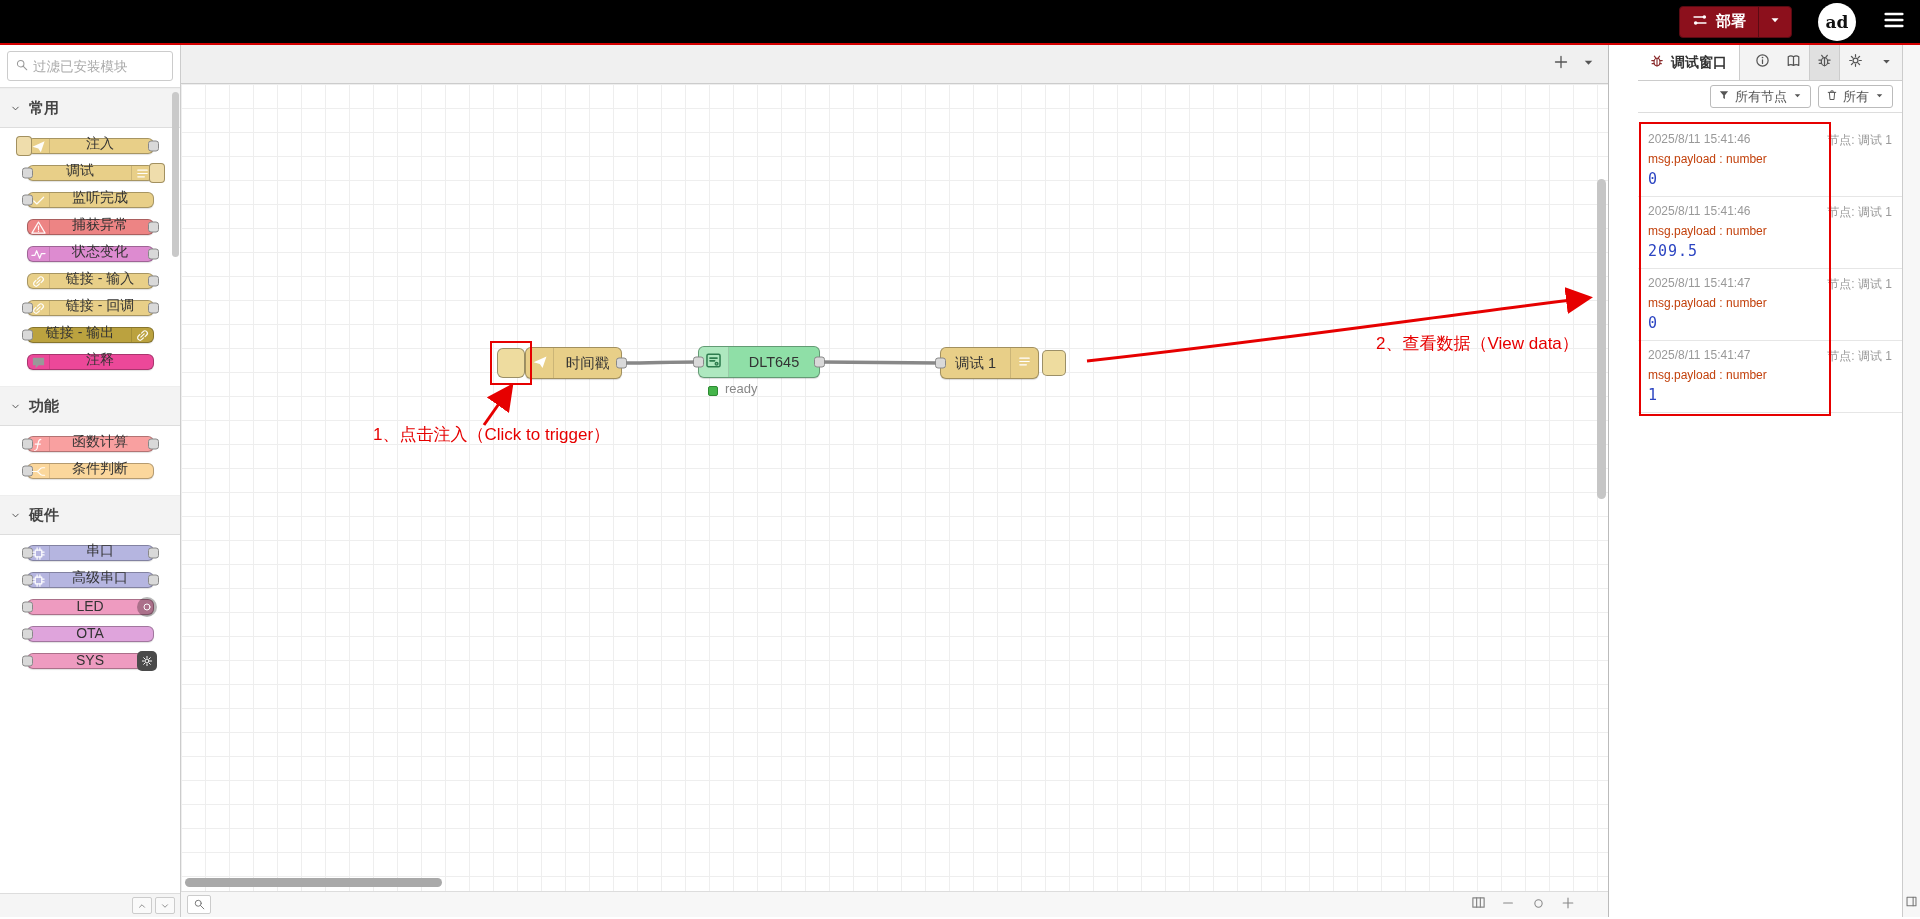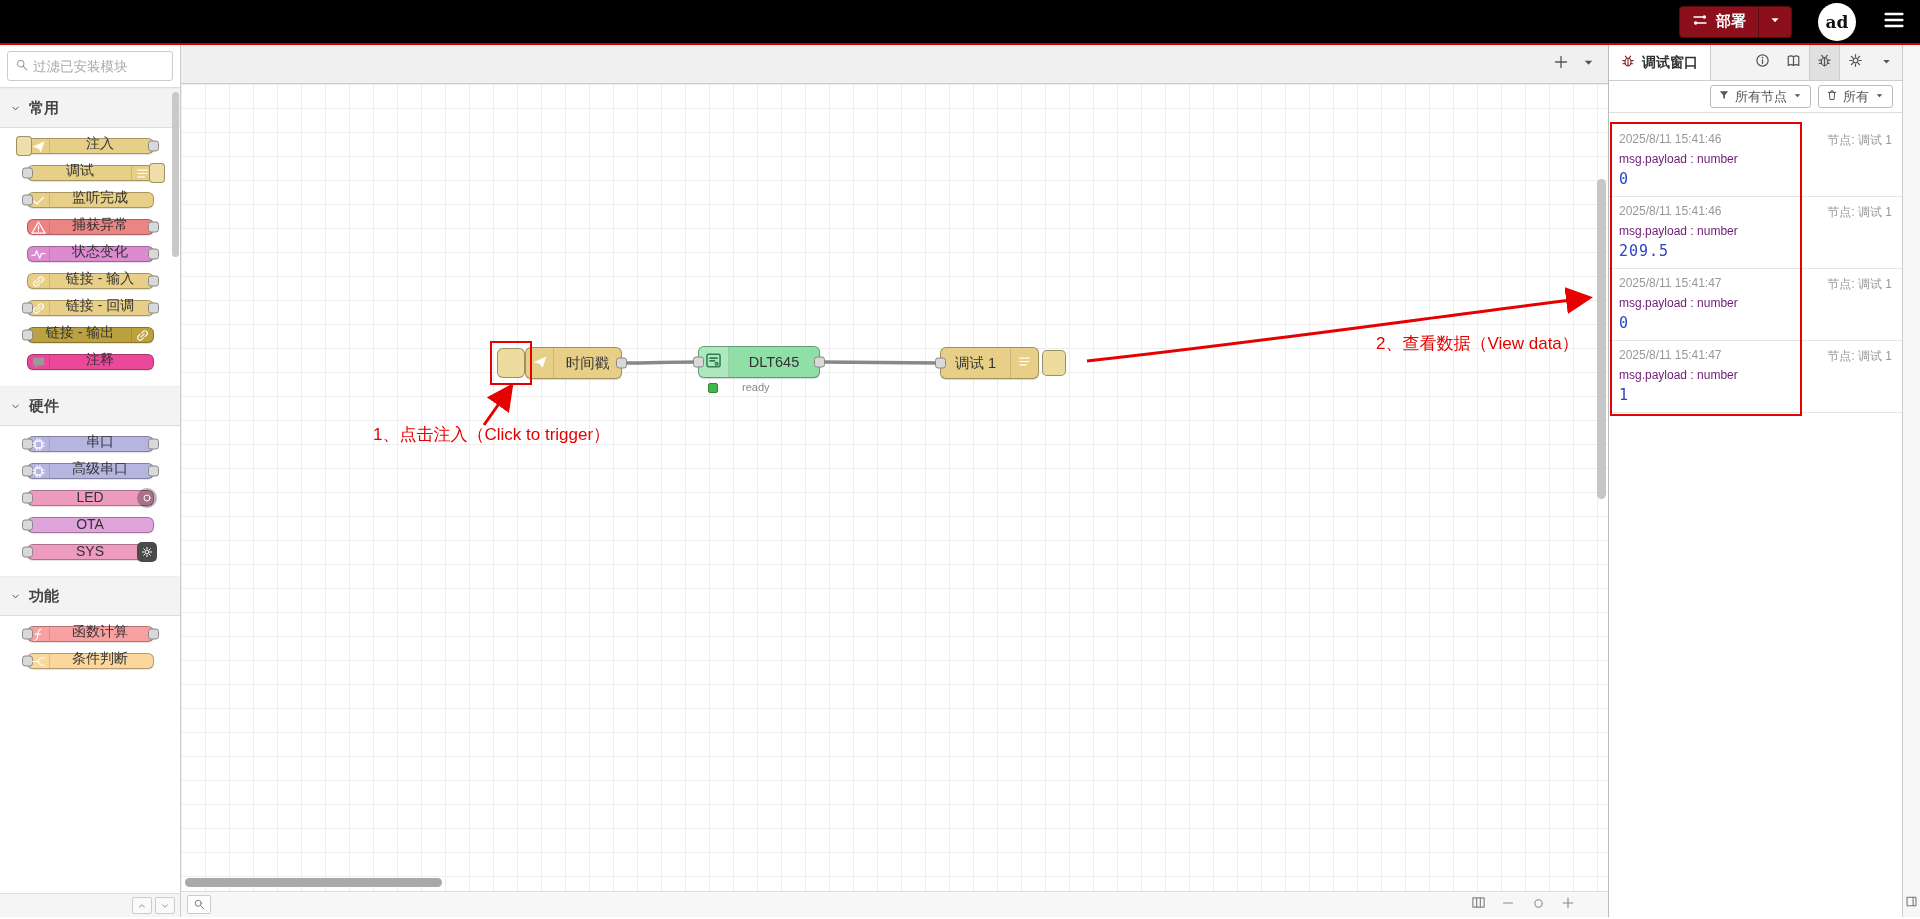--- a/index.html
+++ b/index.html
@@ -61,52 +61,52 @@
   .ficon { width:28px; align-self:stretch; display:flex; align-items:center; justify-content:center; color:#fff; }
   .ficon.l { border-right:1px solid rgba(0,0,0,.12); border-radius:5px 0 0 5px; }
   .ficon.r { border-left:1px solid rgba(0,0,0,.12); border-radius:0 5px 5px 0; }
   .flabel { flex:1; text-align:center; padding:0 6px; white-space:nowrap; }
   .node-inject { left:344px; top:263px; width:97px; background:#e8cf88; }
   .node-dlt { left:517px; top:262px; width:122px; background:#8fdfa7; }
   .node-dlt .ficon { width:30px; background:rgba(255,255,255,.28); color:#2e7d4f; }
   .node-dbg { left:759px; top:263px; width:99px; background:#e8cf88; }
   .inject-btn { position:absolute; left:316px; top:264px; width:28px; height:30px; background:#eedc9f; border:1px solid rgba(0,0,0,.35); border-radius:6px; cursor:pointer; }
   .dbg-btn { position:absolute; left:861px; top:266px; width:24px; height:26px; background:#eedc9f; border:1px solid rgba(0,0,0,.35); border-radius:5px; cursor:pointer; }
-  .status-line { position:absolute; left:527px; top:297px; display:flex; align-items:flex-end; gap:24px; font-size:11px; color:#888; }
+  .status-line { position:absolute; left:527px; top:297px; display:flex; align-items:flex-end; gap:7px; font-size:13px; color:#888; }
   .status-dot { width:10px; height:10px; background:#44b54a; border:1px solid #2e8a33; border-radius:2px; }
 
   .ann-box { position:absolute; left:309px; top:257px; width:42px; height:44px; border:2px solid var(--ann); }
   .ann-text { position:absolute; color:var(--ann); font-size:17px; font-weight:500; white-space:nowrap; }
   .ann-text.t1 { left:192px; top:339px; }
   .ann-text.t2 { left:1195px; top:248px; }
 
   .hscroll { position:absolute; left:0; right:16px; bottom:3px; height:10px; }
   .hscroll .thumb { position:absolute; left:4px; top:0; width:257px; height:9px; background:#a9a9a9; border-radius:5px; }
   .vscroll { position:absolute; right:2px; top:0; bottom:16px; width:10px; }
   .vscroll .thumb { position:absolute; top:95px; right:0; width:9px; height:320px; background:#c6c6c6; border-radius:5px; }
 
   .wfoot { height:26px; background:#f7f7f7; border-top:1px solid #ddd; display:flex; align-items:center; padding:0 6px; }
   .wfoot-btn { width:24px; height:19px; display:flex; align-items:center; justify-content:center; color:#777; border:1px solid #ccc; background:#fff; border-radius:2px; cursor:pointer; }
   .wfoot-right { margin-left:auto; display:flex; align-items:center; gap:6px; margin-right:22px; }
   .wfoot-right .wfoot-btn { border:none; background:transparent; color:#888; }
 
   
-  .sidebar { width:294px; border-left:1px solid #bbb; display:flex; flex-direction:column; background:#fff; }
+  .sidebar { width:294px; border-left:1px solid #bbb; display:flex; flex-direction:column; background:#fff;padding-left:29px; }
   .stabs { height:36px; display:flex; align-items:stretch; background:#f3f3f3; border-bottom:1px solid #ccc; }
   .stab-active { display:flex; align-items:center; gap:7px; padding:0 12px; background:#fff; border-right:1px solid #ccc; font-size:14px; font-weight:600; color:#333; cursor:pointer; }
   .stab-active .bugcol { color:#8a2b2b; display:flex; }
   .stabs .spacer { flex:1; }
   .sicon { width:31px; display:flex; align-items:center; justify-content:center; color:#555; cursor:pointer; }
   .sicon.active { background:#e0e0e0; border-left:1px solid #ccc; border-right:1px solid #ccc; }
   .sfilter { height:32px; display:flex; align-items:center; justify-content:flex-end; gap:7px; padding:0 9px; border-bottom:1px solid #ddd; background:#fff; }
   .sf-btn { display:flex; align-items:center; gap:5px; border:1px solid #bbb; border-radius:3px; background:#fff; height:23px; padding:0 7px; font-size:13px; color:#555; cursor:pointer; }
   .smsgs { flex:1; position:relative; overflow:hidden; padding-top:12px; }
   .dmsg { height:72px; padding:7px 10px; border-bottom:1px solid #e6e6e6; cursor:pointer; }
   .dm-top { display:flex; justify-content:space-between; color:#999; font-size:12px; }
-  .dm-meta { color:#701a75; font-size:12px; margin-top:3px; }
+  .dm-meta { color:#c2410c; font-size:12px; margin-top:3px; }
   .dm-value { font-family:"DejaVu Sans Mono",monospace; color:var(--numcol); font-size:15px; margin-top:4px; letter-spacing:1px; }
   .s-annbox { position:absolute; left:1px; top:9px; width:192px; height:294px; border:2px solid var(--ann); pointer-events:none; }
 
   
   .edge { width:18px; border-left:1px solid #ccc; background:#f7f7f7; position:relative; }
   .edge-btn { position:absolute; bottom:5px; left:2px; color:#777; cursor:pointer; }
 </style>
 </head>
 <body>
 
@@ -243,96 +243,96 @@
               </div>
               <span class="plabel" style="padding-left: 20px;">注释</span>
             </div>
           </div>
         </div>
         <div>
           <div class="pcat-h">
             <svg width="11" height="11" viewBox="0 0 16 16" fill="none" stroke="currentColor" stroke-width="1.3" stroke-linecap="round" stroke-linejoin="round">
               <path d="M4 6l4 4 4-4"></path>
             </svg>
-            <span>硬件</span>
+            <span>功能</span>
           </div>
           <div class="pcat-b">
-            <div class="pnode" style="background: rgb(181, 181, 224);">
-              <div class="port left"></div>
-              <div class="port right"></div>
-              <div class="picon left">
-                <svg width="15" height="15" viewBox="0 0 16 16" fill="none" stroke="currentColor" stroke-width="1.3" stroke-linecap="round" stroke-linejoin="round">
-                  <rect x="4.5" y="4.5" width="7" height="7"></rect>
-                  <path d="M6.5 4.5V2M9.5 4.5V2M6.5 14v-2.5M9.5 14v-2.5M4.5 6.5H2M4.5 9.5H2M14 6.5h-2.5M14 9.5h-2.5"></path>
-                </svg>
-              </div>
-              <span class="plabel" style="padding-left: 20px;">串口</span>
-            </div>
-            <div class="pnode" style="background: rgb(181, 181, 224);">
-              <div class="port left"></div>
-              <div class="port right"></div>
-              <div class="picon left">
-                <svg width="15" height="15" viewBox="0 0 16 16" fill="none" stroke="currentColor" stroke-width="1.3" stroke-linecap="round" stroke-linejoin="round">
-                  <rect x="4.5" y="4.5" width="7" height="7"></rect>
-                  <path d="M6.5 4.5V2M9.5 4.5V2M6.5 14v-2.5M9.5 14v-2.5M4.5 6.5H2M4.5 9.5H2M14 6.5h-2.5M14 9.5h-2.5"></path>
-                </svg>
-              </div>
-              <span class="plabel" style="padding-left: 20px;">高级串口</span>
-            </div>
-            <div class="pnode" style="background: rgb(238, 155, 192);">
-              <div class="port left"></div>
-              <div class="pbadge">
-                <svg width="12" height="12" viewBox="0 0 16 16" fill="none" stroke="currentColor" stroke-width="1.3" stroke-linecap="round" stroke-linejoin="round">
-                  <circle cx="8" cy="8" r="4"></circle>
-                </svg>
-              </div>
-              <span class="plabel">LED</span>
-            </div>
-            <div class="pnode" style="background: rgb(223, 164, 220);">
-              <div class="port left"></div>
-              <span class="plabel">OTA</span>
-            </div>
-            <div class="pnode" style="background: rgb(238, 155, 192);">
-              <div class="port left"></div>
-              <div class="pbadge sq">
-                <svg width="12" height="12" viewBox="0 0 16 16" fill="none" stroke="currentColor" stroke-width="1.3" stroke-linecap="round" stroke-linejoin="round">
-                  <circle cx="8" cy="8" r="2.6"></circle>
-                  <path d="M8 1.8v2.1M8 12.1v2.1M1.8 8h2.1M12.1 8h2.1M3.6 3.6l1.5 1.5M10.9 10.9l1.5 1.5M12.4 3.6l-1.5 1.5M5.1 10.9l-1.5 1.5"></path>
-                </svg>
-              </div>
-              <span class="plabel">SYS</span>
+            <div class="pnode" style="background: rgb(249, 160, 160);">
+              <div class="port left"></div>
+              <div class="port right"></div>
+              <div class="picon left">
+                <svg width="15" height="15" viewBox="0 0 16 16" fill="none" stroke="currentColor" stroke-width="1.3" stroke-linecap="round" stroke-linejoin="round">
+                  <path d="M10.5 2.5c-2 0-2.4 1.6-2.7 3.3L6.6 12c-.3 1.6-.9 2.4-2.6 2.4M4.5 7.5h5.5"></path>
+                </svg>
+              </div>
+              <span class="plabel" style="padding-left: 20px;">函数计算</span>
+            </div>
+            <div class="pnode" style="background: rgb(251, 215, 156);">
+              <div class="port left"></div>
+              <div class="picon left">
+                <svg width="15" height="15" viewBox="0 0 16 16" fill="none" stroke="currentColor" stroke-width="1.3" stroke-linecap="round" stroke-linejoin="round">
+                  <path d="M1.5 8h4.5M6 8c3 0 3-4 6-4h2.5M6 8c3 0 3 4 6 4h2.5"></path>
+                </svg>
+              </div>
+              <span class="plabel" style="padding-left: 20px;">条件判断</span>
             </div>
           </div>
         </div>
         <div>
           <div class="pcat-h">
             <svg width="11" height="11" viewBox="0 0 16 16" fill="none" stroke="currentColor" stroke-width="1.3" stroke-linecap="round" stroke-linejoin="round">
               <path d="M4 6l4 4 4-4"></path>
             </svg>
-            <span>功能</span>
+            <span>硬件</span>
           </div>
           <div class="pcat-b">
-            <div class="pnode" style="background: rgb(249, 160, 160);">
-              <div class="port left"></div>
-              <div class="port right"></div>
-              <div class="picon left">
-                <svg width="15" height="15" viewBox="0 0 16 16" fill="none" stroke="currentColor" stroke-width="1.3" stroke-linecap="round" stroke-linejoin="round">
-                  <path d="M10.5 2.5c-2 0-2.4 1.6-2.7 3.3L6.6 12c-.3 1.6-.9 2.4-2.6 2.4M4.5 7.5h5.5"></path>
-                </svg>
-              </div>
-              <span class="plabel" style="padding-left: 20px;">函数计算</span>
-            </div>
-            <div class="pnode" style="background: rgb(251, 215, 156);">
-              <div class="port left"></div>
-              <div class="picon left">
-                <svg width="15" height="15" viewBox="0 0 16 16" fill="none" stroke="currentColor" stroke-width="1.3" stroke-linecap="round" stroke-linejoin="round">
-                  <path d="M1.5 8h4.5M6 8c3 0 3-4 6-4h2.5M6 8c3 0 3 4 6 4h2.5"></path>
-                </svg>
-              </div>
-              <span class="plabel" style="padding-left: 20px;">条件判断</span>
+            <div class="pnode" style="background: rgb(181, 181, 224);">
+              <div class="port left"></div>
+              <div class="port right"></div>
+              <div class="picon left">
+                <svg width="15" height="15" viewBox="0 0 16 16" fill="none" stroke="currentColor" stroke-width="1.3" stroke-linecap="round" stroke-linejoin="round">
+                  <rect x="4.5" y="4.5" width="7" height="7"></rect>
+                  <path d="M6.5 4.5V2M9.5 4.5V2M6.5 14v-2.5M9.5 14v-2.5M4.5 6.5H2M4.5 9.5H2M14 6.5h-2.5M14 9.5h-2.5"></path>
+                </svg>
+              </div>
+              <span class="plabel" style="padding-left: 20px;">串口</span>
+            </div>
+            <div class="pnode" style="background: rgb(181, 181, 224);">
+              <div class="port left"></div>
+              <div class="port right"></div>
+              <div class="picon left">
+                <svg width="15" height="15" viewBox="0 0 16 16" fill="none" stroke="currentColor" stroke-width="1.3" stroke-linecap="round" stroke-linejoin="round">
+                  <rect x="4.5" y="4.5" width="7" height="7"></rect>
+                  <path d="M6.5 4.5V2M9.5 4.5V2M6.5 14v-2.5M9.5 14v-2.5M4.5 6.5H2M4.5 9.5H2M14 6.5h-2.5M14 9.5h-2.5"></path>
+                </svg>
+              </div>
+              <span class="plabel" style="padding-left: 20px;">高级串口</span>
+            </div>
+            <div class="pnode" style="background: rgb(238, 155, 192);">
+              <div class="port left"></div>
+              <div class="pbadge">
+                <svg width="12" height="12" viewBox="0 0 16 16" fill="none" stroke="currentColor" stroke-width="1.3" stroke-linecap="round" stroke-linejoin="round">
+                  <circle cx="8" cy="8" r="4"></circle>
+                </svg>
+              </div>
+              <span class="plabel">LED</span>
+            </div>
+            <div class="pnode" style="background: rgb(223, 164, 220);">
+              <div class="port left"></div>
+              <span class="plabel">OTA</span>
+            </div>
+            <div class="pnode" style="background: rgb(238, 155, 192);">
+              <div class="port left"></div>
+              <div class="pbadge sq">
+                <svg width="12" height="12" viewBox="0 0 16 16" fill="none" stroke="currentColor" stroke-width="1.3" stroke-linecap="round" stroke-linejoin="round">
+                  <circle cx="8" cy="8" r="2.6"></circle>
+                  <path d="M8 1.8v2.1M8 12.1v2.1M1.8 8h2.1M12.1 8h2.1M3.6 3.6l1.5 1.5M10.9 10.9l1.5 1.5M12.4 3.6l-1.5 1.5M5.1 10.9l-1.5 1.5"></path>
+                </svg>
+              </div>
+              <span class="plabel">SYS</span>
             </div>
           </div>
         </div>
       </div>
     <div class="pfoot">
       <span class="pfoot-btn">
           <span><svg width="10" height="10" viewBox="0 0 16 16" fill="none" stroke="currentColor" stroke-width="1.3" stroke-linecap="round" stroke-linejoin="round">
               <path d="M4 10l4-4 4 4"></path>
             </svg></span>
         </span>

